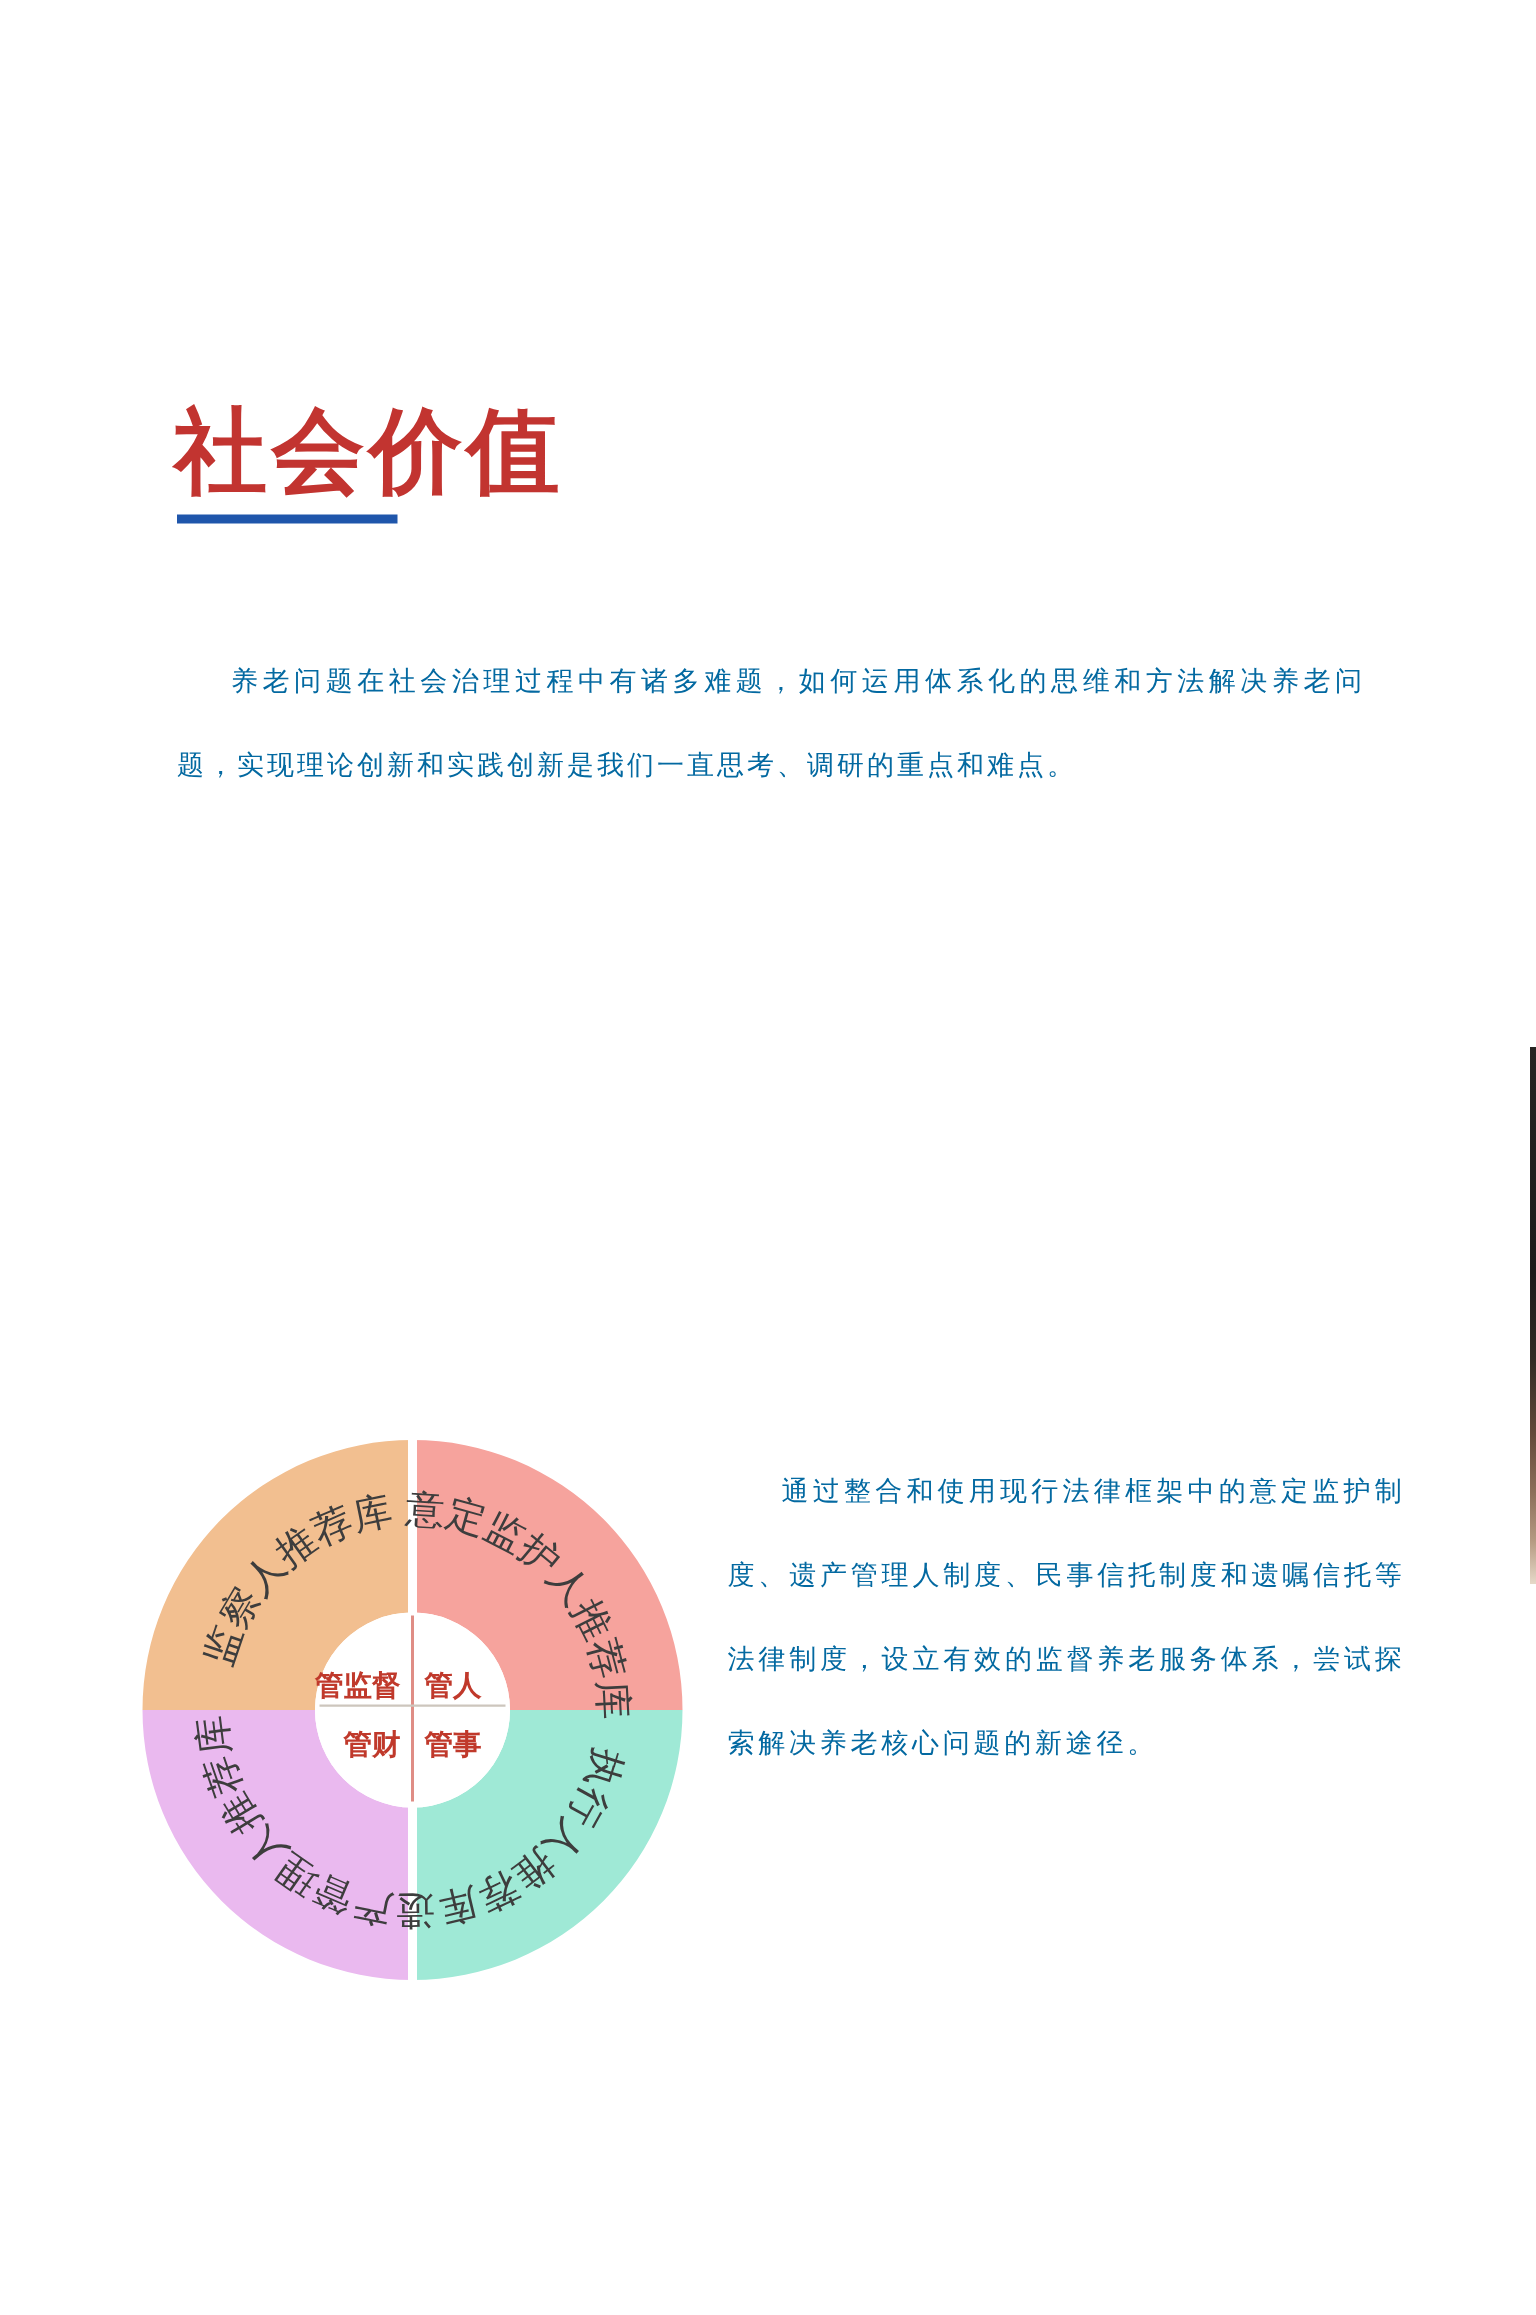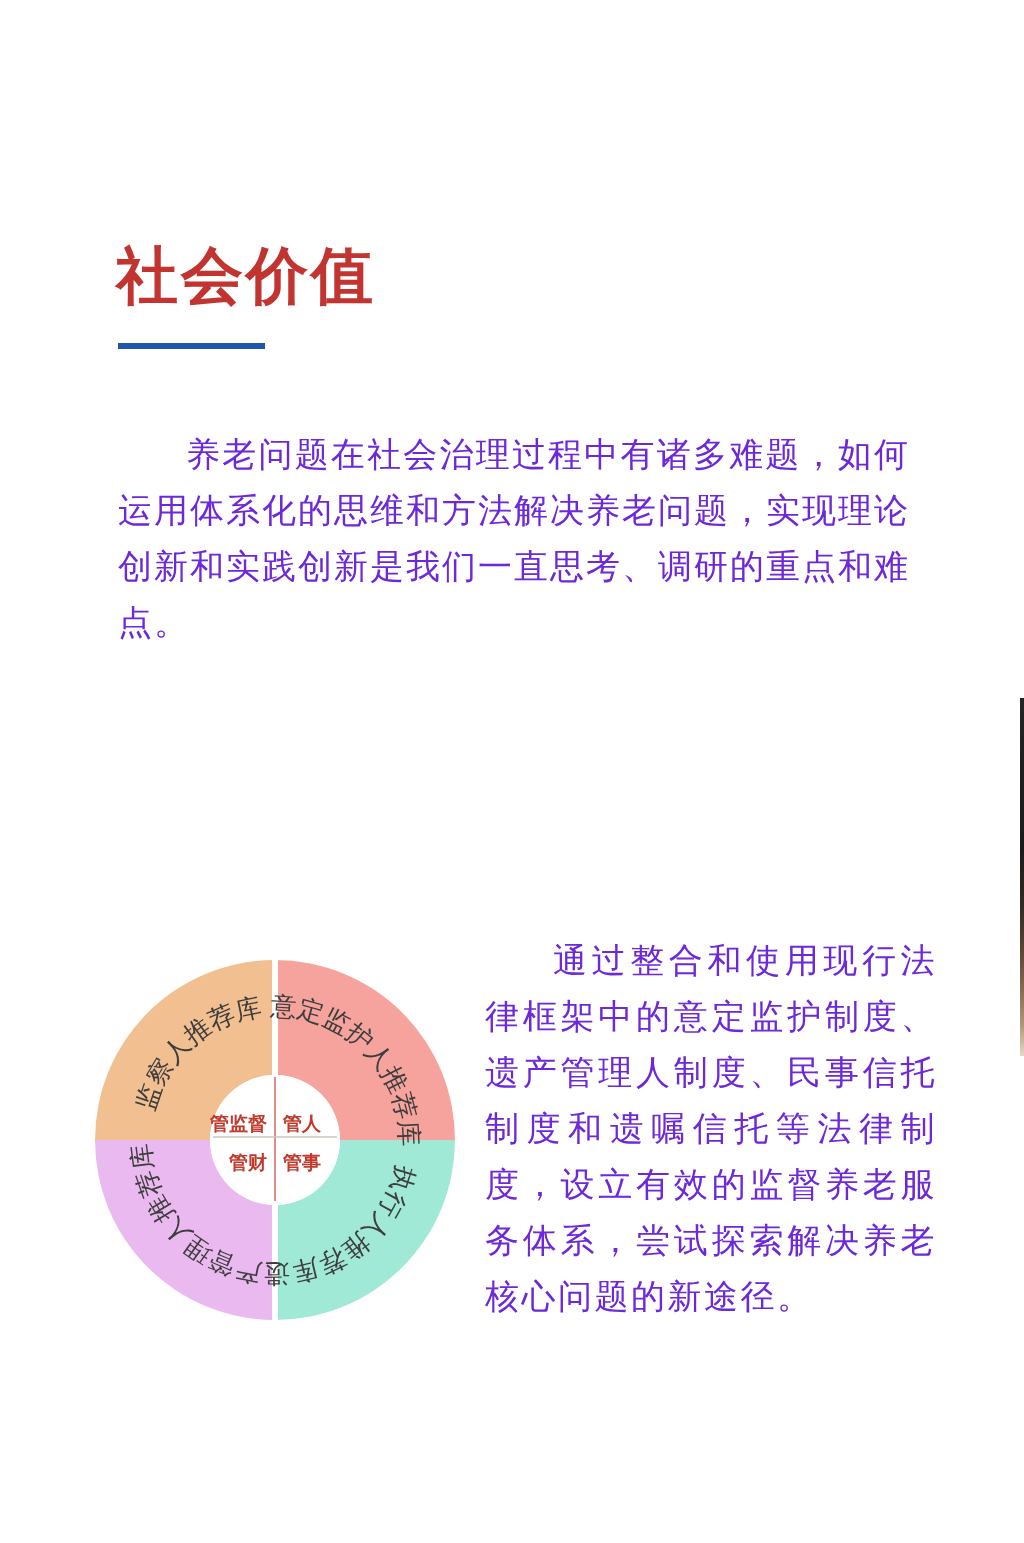--- a/index.html
+++ b/index.html
@@ -1,33 +1,33 @@
 <!DOCTYPE html>
 <html><head>
 <meta charset="utf-8">
 <style>
   html,body{margin:0;padding:0;background:#ffffff;}
   .page{
     position:relative;width:1024px;height:1543px;background:#ffffff;overflow:hidden;
     font-family:"Liberation Sans","DejaVu Sans",sans-serif;color:#333333;
   }
   .title{
-    position:absolute;left:116px;top:242px;margin:0;
+    position:absolute;left:116px;top:268px;margin:0;
     font-size:62px;font-weight:700;color:#c23430;letter-spacing:3px;line-height:1.1;
   }
   .underline{
     position:absolute;left:118px;top:343px;width:147px;height:6px;background:#1f56ab;
   }
   .para{
-    position:absolute;margin:0;font-size:34px;line-height:56px;letter-spacing:2px;
-    color:#6d28d9;text-align:justify;text-indent:2em;
+    position:absolute;margin:0;font-size:18px;line-height:56px;letter-spacing:2px;
+    color:#0369a1;text-align:justify;text-indent:2em;
   }
   #p1{left:118px;top:426px;width:792px;}
   #p2{left:118px;top:636px;width:792px;}
-  #p3{left:485px;top:932px;width:452px;letter-spacing:2.5px;}
+  #p3{left:485px;top:966px;width:452px;letter-spacing:2.5px;}
   .chart{position:absolute;left:90px;top:955px;width:370px;height:370px;}
   .ring-label{
     font-size:26px;fill:#3d3d3d;font-weight:500;
     font-family:"Liberation Sans","DejaVu Sans",sans-serif;
   }
   .center-label{
     font-size:19px;font-weight:700;fill:#c0392b;
     font-family:"Liberation Sans","DejaVu Sans",sans-serif;
   }
   .edge-sliver{

